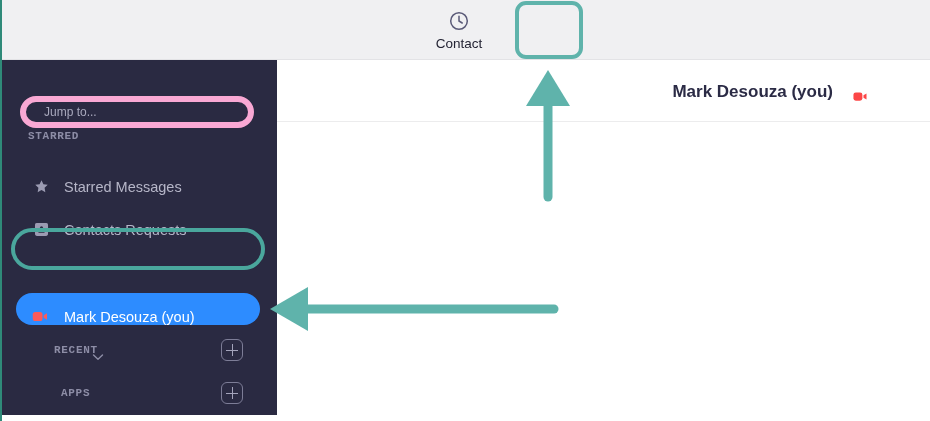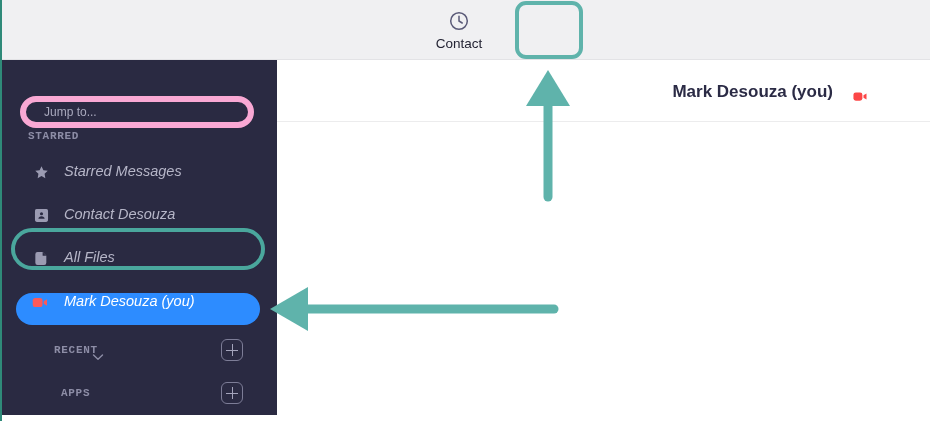--- a/index.html
+++ b/index.html
@@ -152,24 +152,23 @@
   }
   .plus-btn::before { left: 4px; top: 9.5px; width: 12px; height: 1.5px; }
   .plus-btn::after  { top: 4px; left: 9.5px; height: 12px; width: 1.5px; }
 
   .side-item {
     position: absolute;
     left: 14px;
     width: 244px;
     height: 32px;
     display: flex;
-    align-items: flex-start;
+    align-items: flex-end;
     border-radius: 16px;
     box-sizing: border-box;
-    font-style: italic;
   }
   .side-item .si-icon {
     width: 18px;
     height: 18px;
     margin-left: 16px;
     display: flex;
     align-items: center;
     justify-content: center;
     flex: 0 0 auto;
   }
@@ -287,32 +286,23 @@
       <span class="si-icon">
         <svg viewBox="0 0 24 24" width="17" height="17" fill="#9b9bb2">
           <path d="M6.3 2.8 h11.4 a3.5 3.5 0 0 1 3.5 3.5 v11.4 a3.5 3.5 0 0 1 -3.5 3.5 h-11.4 a3.5 3.5 0 0 1 -3.5 -3.5 v-11.4 a3.5 3.5 0 0 1 3.5 -3.5 z
                    M12 7.2 a2.5 2.5 0 1 0 0 5 a2.5 2.5 0 0 0 0 -5 z
                    M12 13.1 c-2.6 0 -4.6 1.5 -4.6 3.3 h9.2 c0 -1.8 -2 -3.3 -4.6 -3.3 z" fill-rule="evenodd" fill="#9b9bb2"></path>
           <path d="M6.3 2.8 h11.4 a3.5 3.5 0 0 1 3.5 3.5 v11.4 a3.5 3.5 0 0 1 -3.5 3.5 h-11.4 a3.5 3.5 0 0 1 -3.5 -3.5 v-11.4 a3.5 3.5 0 0 1 3.5 -3.5 z" fill="#9b9bb2"></path>
           <circle cx="12" cy="9.6" r="2.2" fill="#2a2a42"></circle>
           <path d="M7.6 16.6 c0 -2.1 2 -3.5 4.4 -3.5 s4.4 1.4 4.4 3.5 z" fill="#2a2a42"></path>
         </svg>
       </span>
-      <span class="si-label">Contact Desouza</span>
-    </div>
-
-    <div class="side-item si-files">
-      <span class="si-icon">
-        <svg viewBox="0 0 24 24" width="17" height="17" fill="#9b9bb2">
-          <path d="M6.4 2.8 h7.2 l5.2 5.2 v10.1 a3.1 3.1 0 0 1 -3.1 3.1 h-9.3 a3.1 3.1 0 0 1 -3.1 -3.1 v-12.2 a3.1 3.1 0 0 1 3.1 -3.1 z"></path>
-          <path d="M13.6 2.8 l5.2 5.2 h-5.2 z" fill="#2a2a42"></path>
-        </svg>
-      </span>
-      <span class="si-label">All Files</span>
-    </div>
+      <span class="si-label">Contacts Requests</span>
+    </div>
+
 
     <div class="side-item si-mark">
       <span class="si-icon">
         <svg viewBox="0 0 24 16" width="19" height="13">
           <rect x="1" y="2" width="13" height="12" rx="3.4" fill="#fc5a5a"></rect>
           <path d="M15.6 6.2 L20 3.6 v8.8 L15.6 9.8 z" fill="#fc5a5a"></path>
         </svg>
       </span>
       <span class="si-label">Mark Desouza (you)</span>
     </div>

